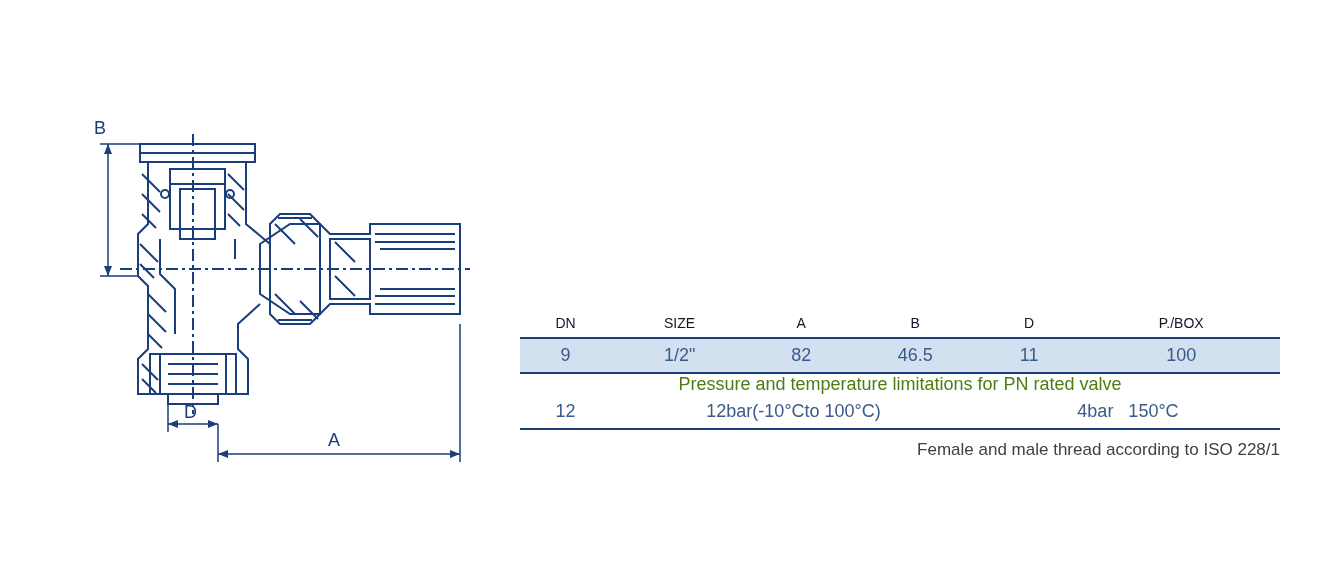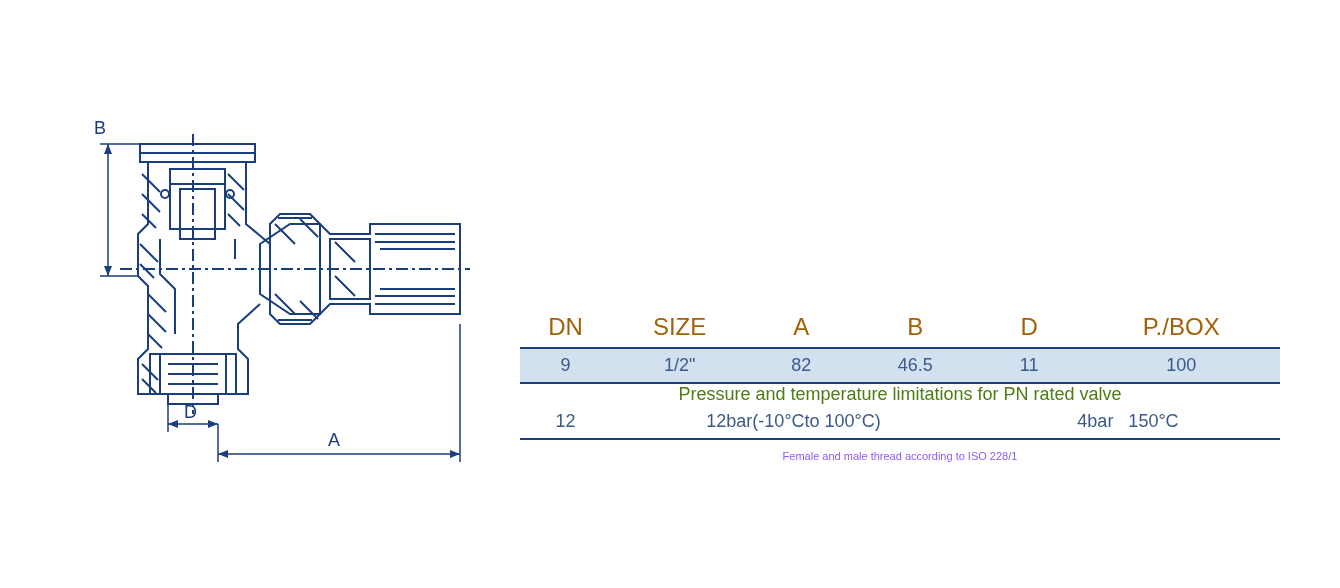--- a/index.html
+++ b/index.html
@@ -42,26 +42,26 @@
       font-size: 18px;
     }
     .row-border-bottom { border-bottom: 2px solid #1a3d7c; }
     .row-band { background: #d3e0f0; }
     td, th {
       padding: 6px 10px;
       text-align: center;
       color: #3a5a8a;
       font-weight: normal;
     }
-    .header-row td { color: #a16207; font-size: 24px; }
+    .header-row td { color: #0f172a; font-size: 14px; }
     .caption { color: #4d7c0f; padding: 0 0; }
     .footer-note {
-      text-align: center;
-      color: #8b5cf6;
-      font-size: 11px;
+      text-align: right;
+      color: #404040;
+      font-size: 17px;
       margin-top: 10px;
     }
     .col-dn { width: 12%; }
     .col-size { width: 18%; }
     .col-a { width: 14%; }
     .col-b { width: 16%; }
     .col-d { width: 14%; }
     .col-box { width: 26%; }
   </style>
 </head>

